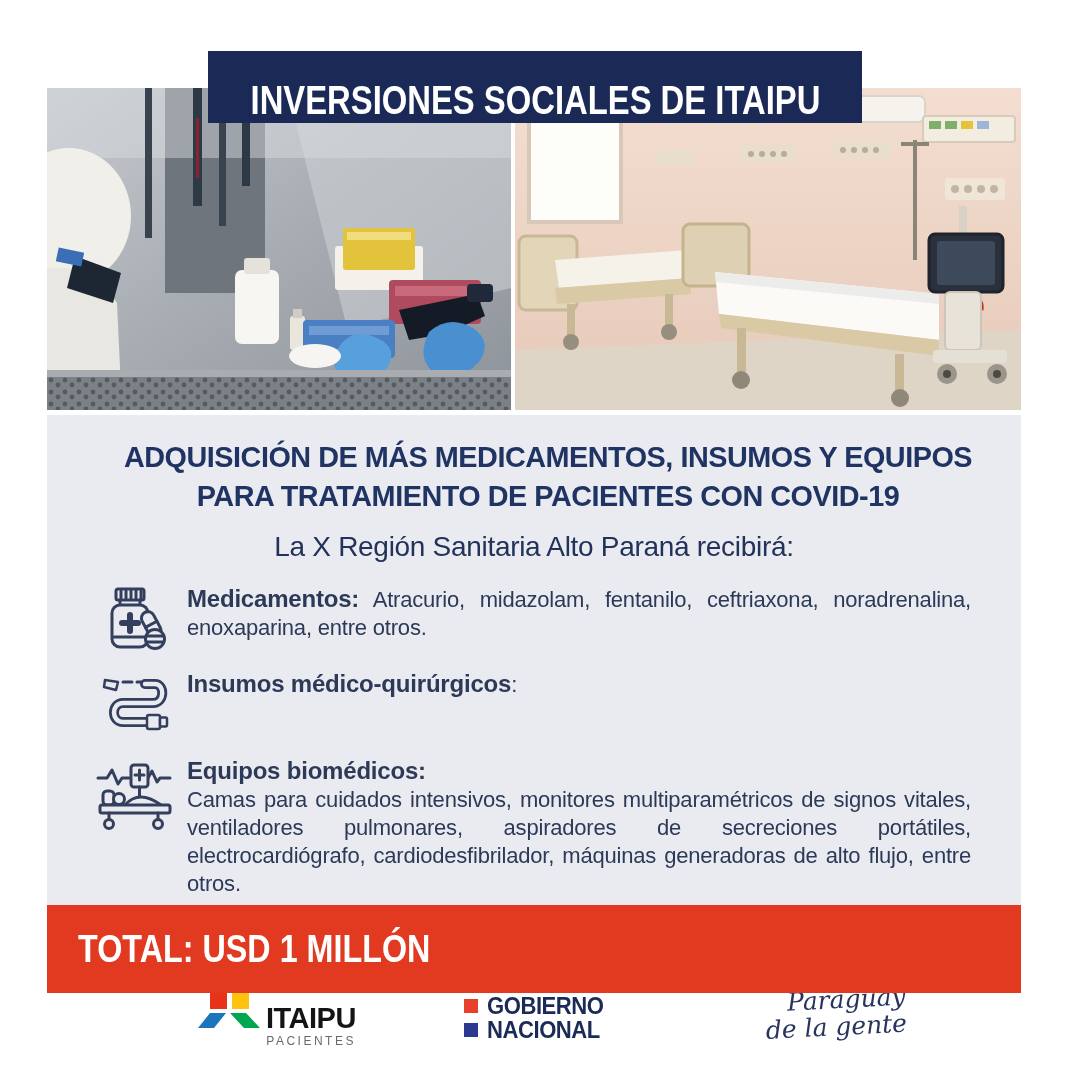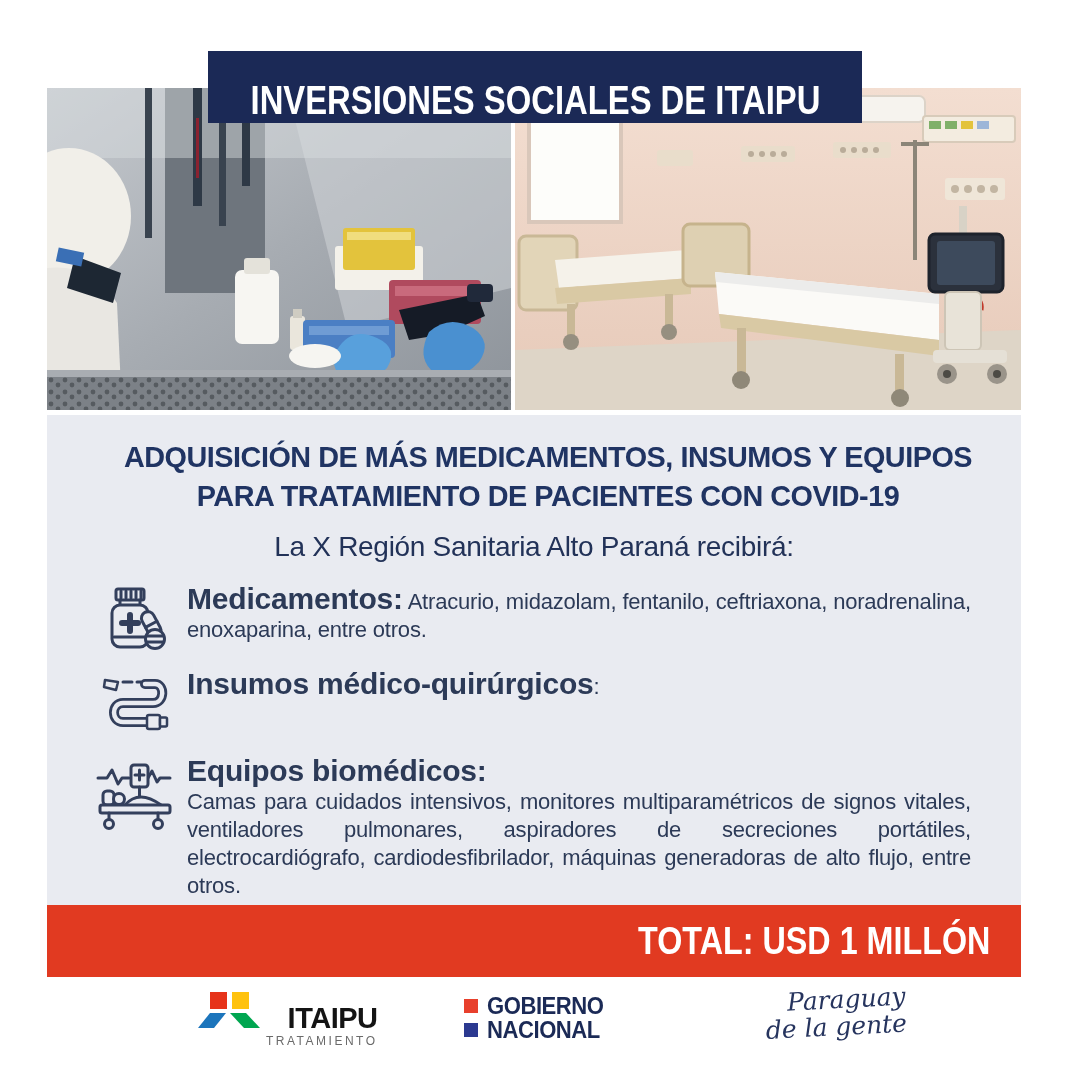--- a/index.html
+++ b/index.html
@@ -21,26 +21,26 @@
            padding-top:22px; }
   .title { text-align:center; color:#203463; font-weight:bold; font-size:30px; line-height:39px; letter-spacing:-0.5px;padding-left:28px; }
   .title span { display:block; transform:scaleX(0.96); transform-origin:center; }
   .subtitle { text-align:center; color:#223258; font-size:28px; margin-top:16px; letter-spacing:-0.3px; }
 
   .list { margin-top:22px; display:flex; flex-direction:column; gap:15px; }
   .item { display:flex; align-items:flex-start; }
   .icon-box { flex:none; width:80px; margin-left:48px; display:flex; justify-content:center; }
   .item-text { width:784px; margin-left:12px; color:#2c3a57; font-size:22px; line-height:28px;
                text-align:justify; letter-spacing:-0.2px; }
-  .item-text b { font-size:30px; }
+  .item-text b { font-size:24px; }
   .item-text p.heading { text-align:left; }
 
   
-  .total { position:absolute; left:47px; top:905px; width:974px; height:72px; background:#e13a21;
-           display:flex; align-items:center; justify-content:flex-end; z-index:2;padding-left:40px; }
+  .total { position:absolute; left:47px; top:905px; width:974px; height:88px; background:#e13a21;
+           display:flex; align-items:center; justify-content:flex-start; z-index:2; }
   .total span { color:#ffffff; font-weight:bold; font-size:38px; white-space:nowrap;
                 transform:scaleX(0.85); transform-origin:center; }
 
   
   .footer { position:absolute; left:0; top:984px; width:1068px; height:84px;text-align:right; }
   .logo-itaipu { position:absolute; left:196px; top:6px; display:flex; align-items:flex-start; }
   .itaipu-words { margin-left:4px; margin-top:14px; }
   .itaipu-name { font-size:29px; font-weight:800; color:#141414; letter-spacing:-0.5px; line-height:28px; }
   .itaipu-sub { font-size:12px; color:#6a6a6a; letter-spacing:2.5px; margin-top:2px; }
 
@@ -272,21 +272,21 @@
 
     <div class="logo-itaipu">
       <svg width="66" height="54" viewBox="0 0 66 54">
         <rect x="14" y="2" width="17" height="17" fill="#e6331a"></rect>
         <rect x="36" y="2" width="17" height="17" fill="#ffc20e"></rect>
         <polygon points="14,23 30,23 18,38 2,38" fill="#1c75bc"></polygon>
         <polygon points="34,23 50,23 64,38 48,38" fill="#00a650"></polygon>
       </svg>
       <div class="itaipu-words">
         <div class="itaipu-name">ITAIPU</div>
-        <div class="itaipu-sub">TRATAMIENTO</div>
+        <div class="itaipu-sub">PACIENTES</div>
       </div>
     </div>
 
     <div class="logo-gobierno">
       <div class="gob-row">
         <span class="gob-sq red"></span>
         <span class="gob-txt">GOBIERNO</span>
       </div>
       <div class="gob-row">
         <span class="gob-sq blue"></span>

